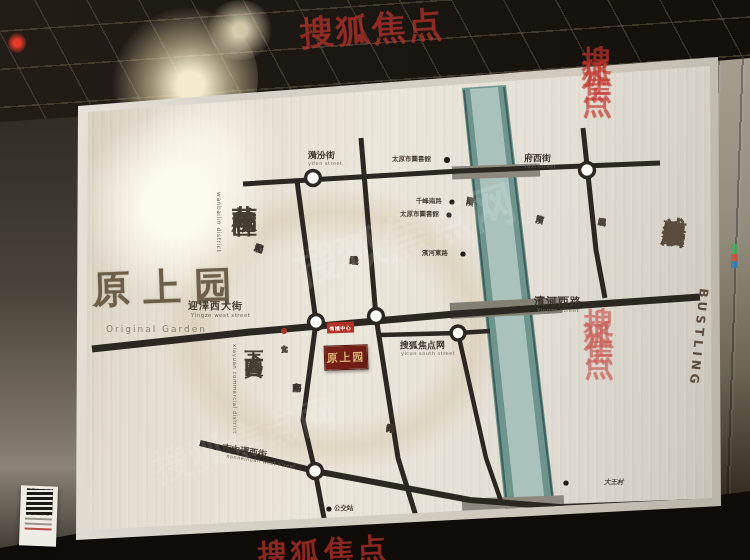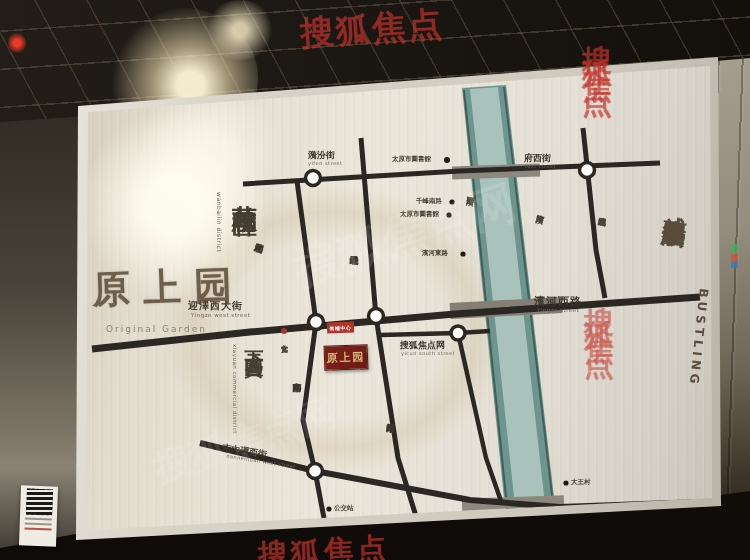--- a/index.html
+++ b/index.html
@@ -215,21 +215,21 @@
     <div class="lbl vtx" style="left:463px;top:190px;height:48px;font-size:8px;transform:rotate(10deg);color:#4a443a;">濱河西路</div>
     <div class="lbl vtx" style="left:532px;top:208px;height:48px;font-size:8px;transform:rotate(13deg);color:#4a443a;">濱河東路</div>
     <div class="lbl vtx" style="left:595px;top:211px;height:48px;font-size:8px;transform:rotate(9deg);color:#4a443a;">桃園北路</div>
 
     <div class="dotlbl" style="left:392px;top:156px;">太原市圖書館</div>
     <div class="dotlbl" style="left:416px;top:198px;">千峰南路</div>
     <div class="dotlbl" style="left:400px;top:211px;">太原市圖書館</div>
     <div class="dotlbl" style="left:422px;top:250px;">濱河東路</div>
     <div class="dotlbl vtx" style="left:280px;top:339px;height:34px;font-size:7px;">文化宮</div>
     <div class="dotlbl" style="left:334px;top:505px;">公交站</div>
-    <div class="dotlbl" style="left:571px;top:479px;">大王村</div>
+    <div class="dotlbl" style="left:604px;top:479px;font-style:italic;">大王村</div>
     <div class="dotlbl" style="left:576px;top:506px;">南內環橋</div>
     <div class="dotlbl" style="left:522px;top:512px;color:#2f8a80;">汾河公園</div>
 
     <div class="tag" style="left:327px;top:322px;">售樓中心</div>
     <div class="plaque" style="left:324px;top:345px;">原上园</div>
   </div>
 
   <div class="placard">
     <span class="qr"></span>
     <span class="pline"></span>

